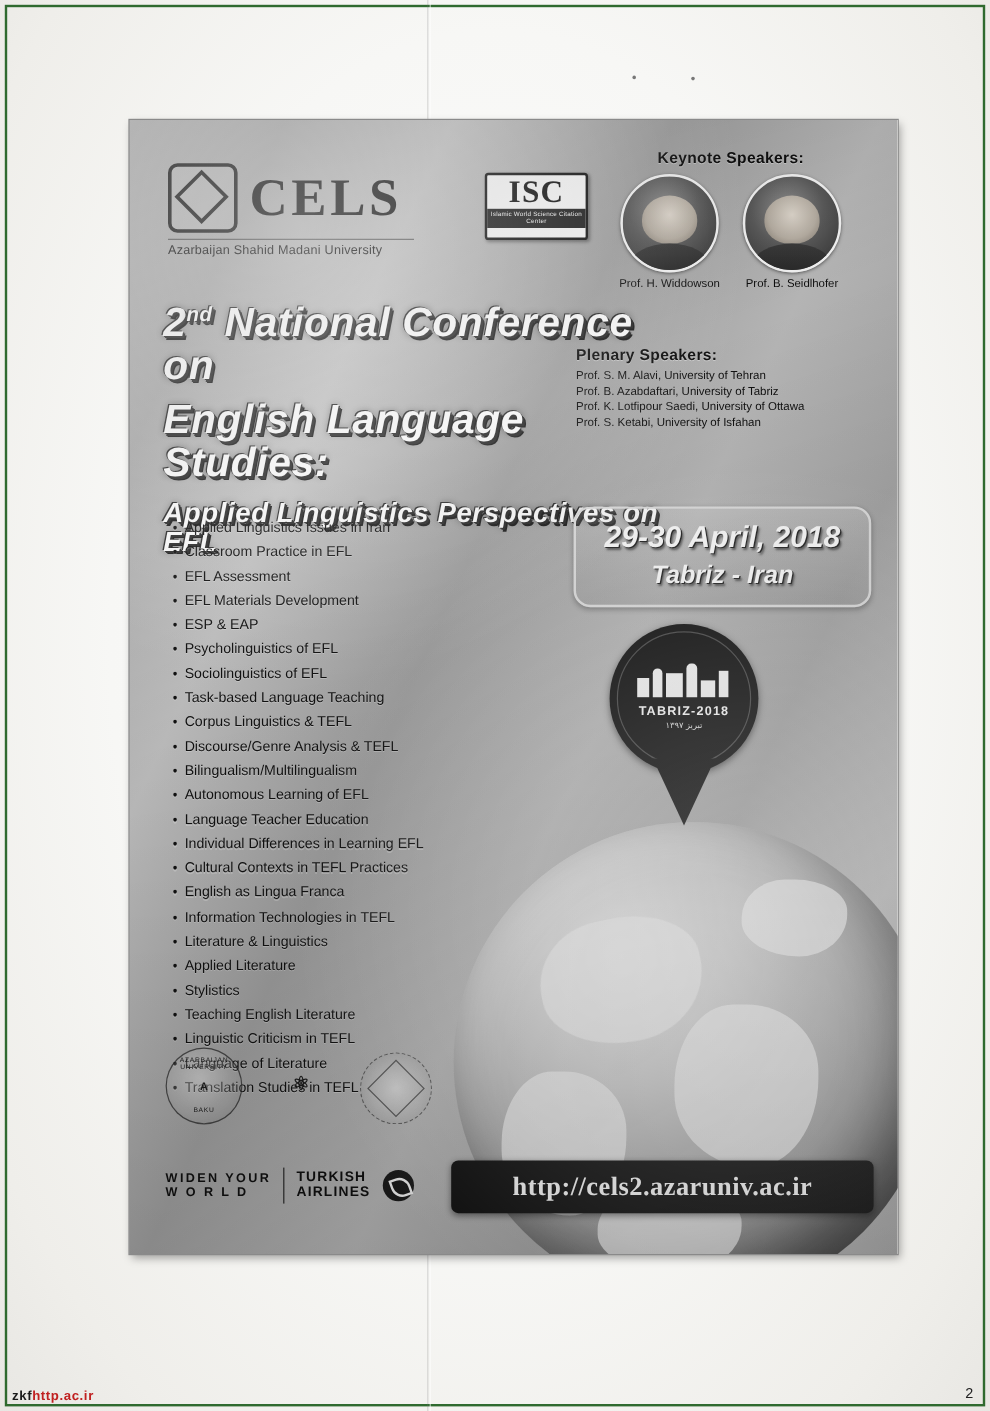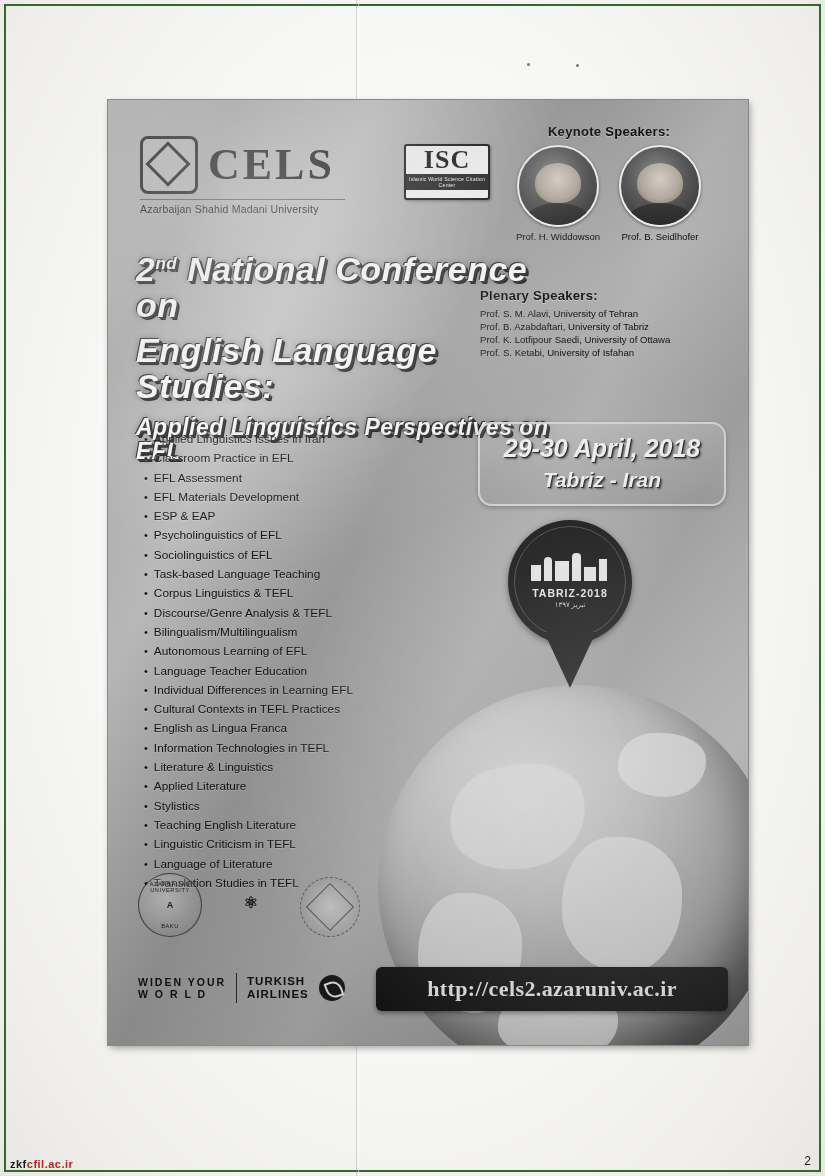--- a/index.html
+++ b/index.html
@@ -635,16 +635,16 @@
       </div>
       <div class="tulip"></div>
     </div>
 
     <div class="url-bar">
       <span>http://cels2.azaruniv.ac.ir</span>
     </div>
   </div>
 
   <div class="watermark">
-    <span class="wm-a">zkf</span><span class="wm-b">cfil.ac.ir</span>
+    <span class="wm-a">zkf</span><span class="wm-b">http.ac.ir</span>
   </div>
   <div class="page-number">2</div>
 </div>
 
 </body></html>

